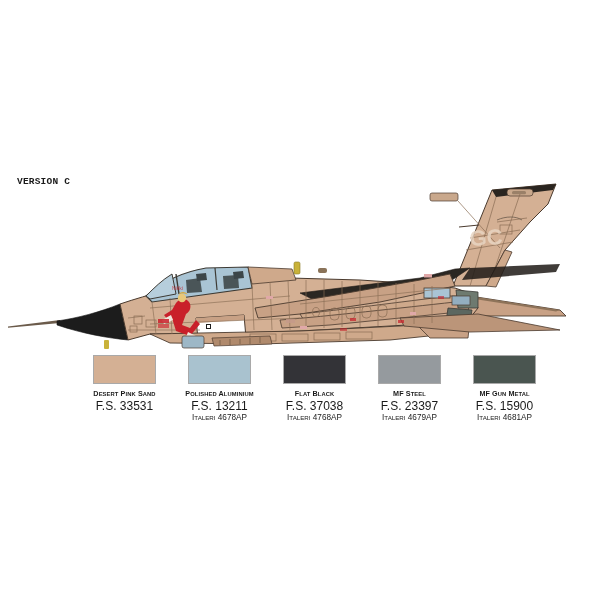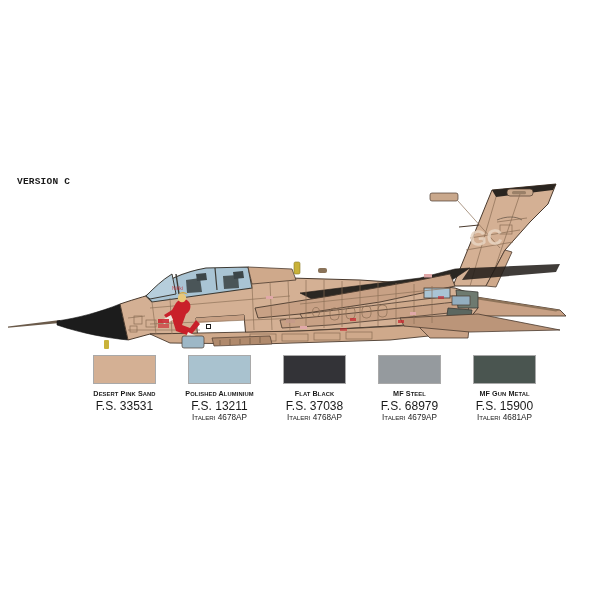--- a/index.html
+++ b/index.html
@@ -329,21 +329,21 @@
       <div class="swatch-italeri">
         I<span class="brand">TALERI</span> 4768AP
       </div>
     </div>
 
     <div class="swatch-cell">
       <div class="swatch-chip" style="background-color: rgb(149, 154, 158);"></div>
       <div class="swatch-name">
         MF S<span class="sc">TEEL</span>
       </div>
-      <div class="swatch-fs">F.S. 68979</div>
+      <div class="swatch-fs">F.S. 23397</div>
       <div class="swatch-italeri">
         I<span class="brand">TALERI</span> 4679AP
       </div>
     </div>
 
     <div class="swatch-cell">
       <div class="swatch-chip" style="background-color: rgb(74, 85, 80);"></div>
       <div class="swatch-name">
         MF G<span class="sc">UN</span> M<span class="sc">ETAL</span>
       </div>

